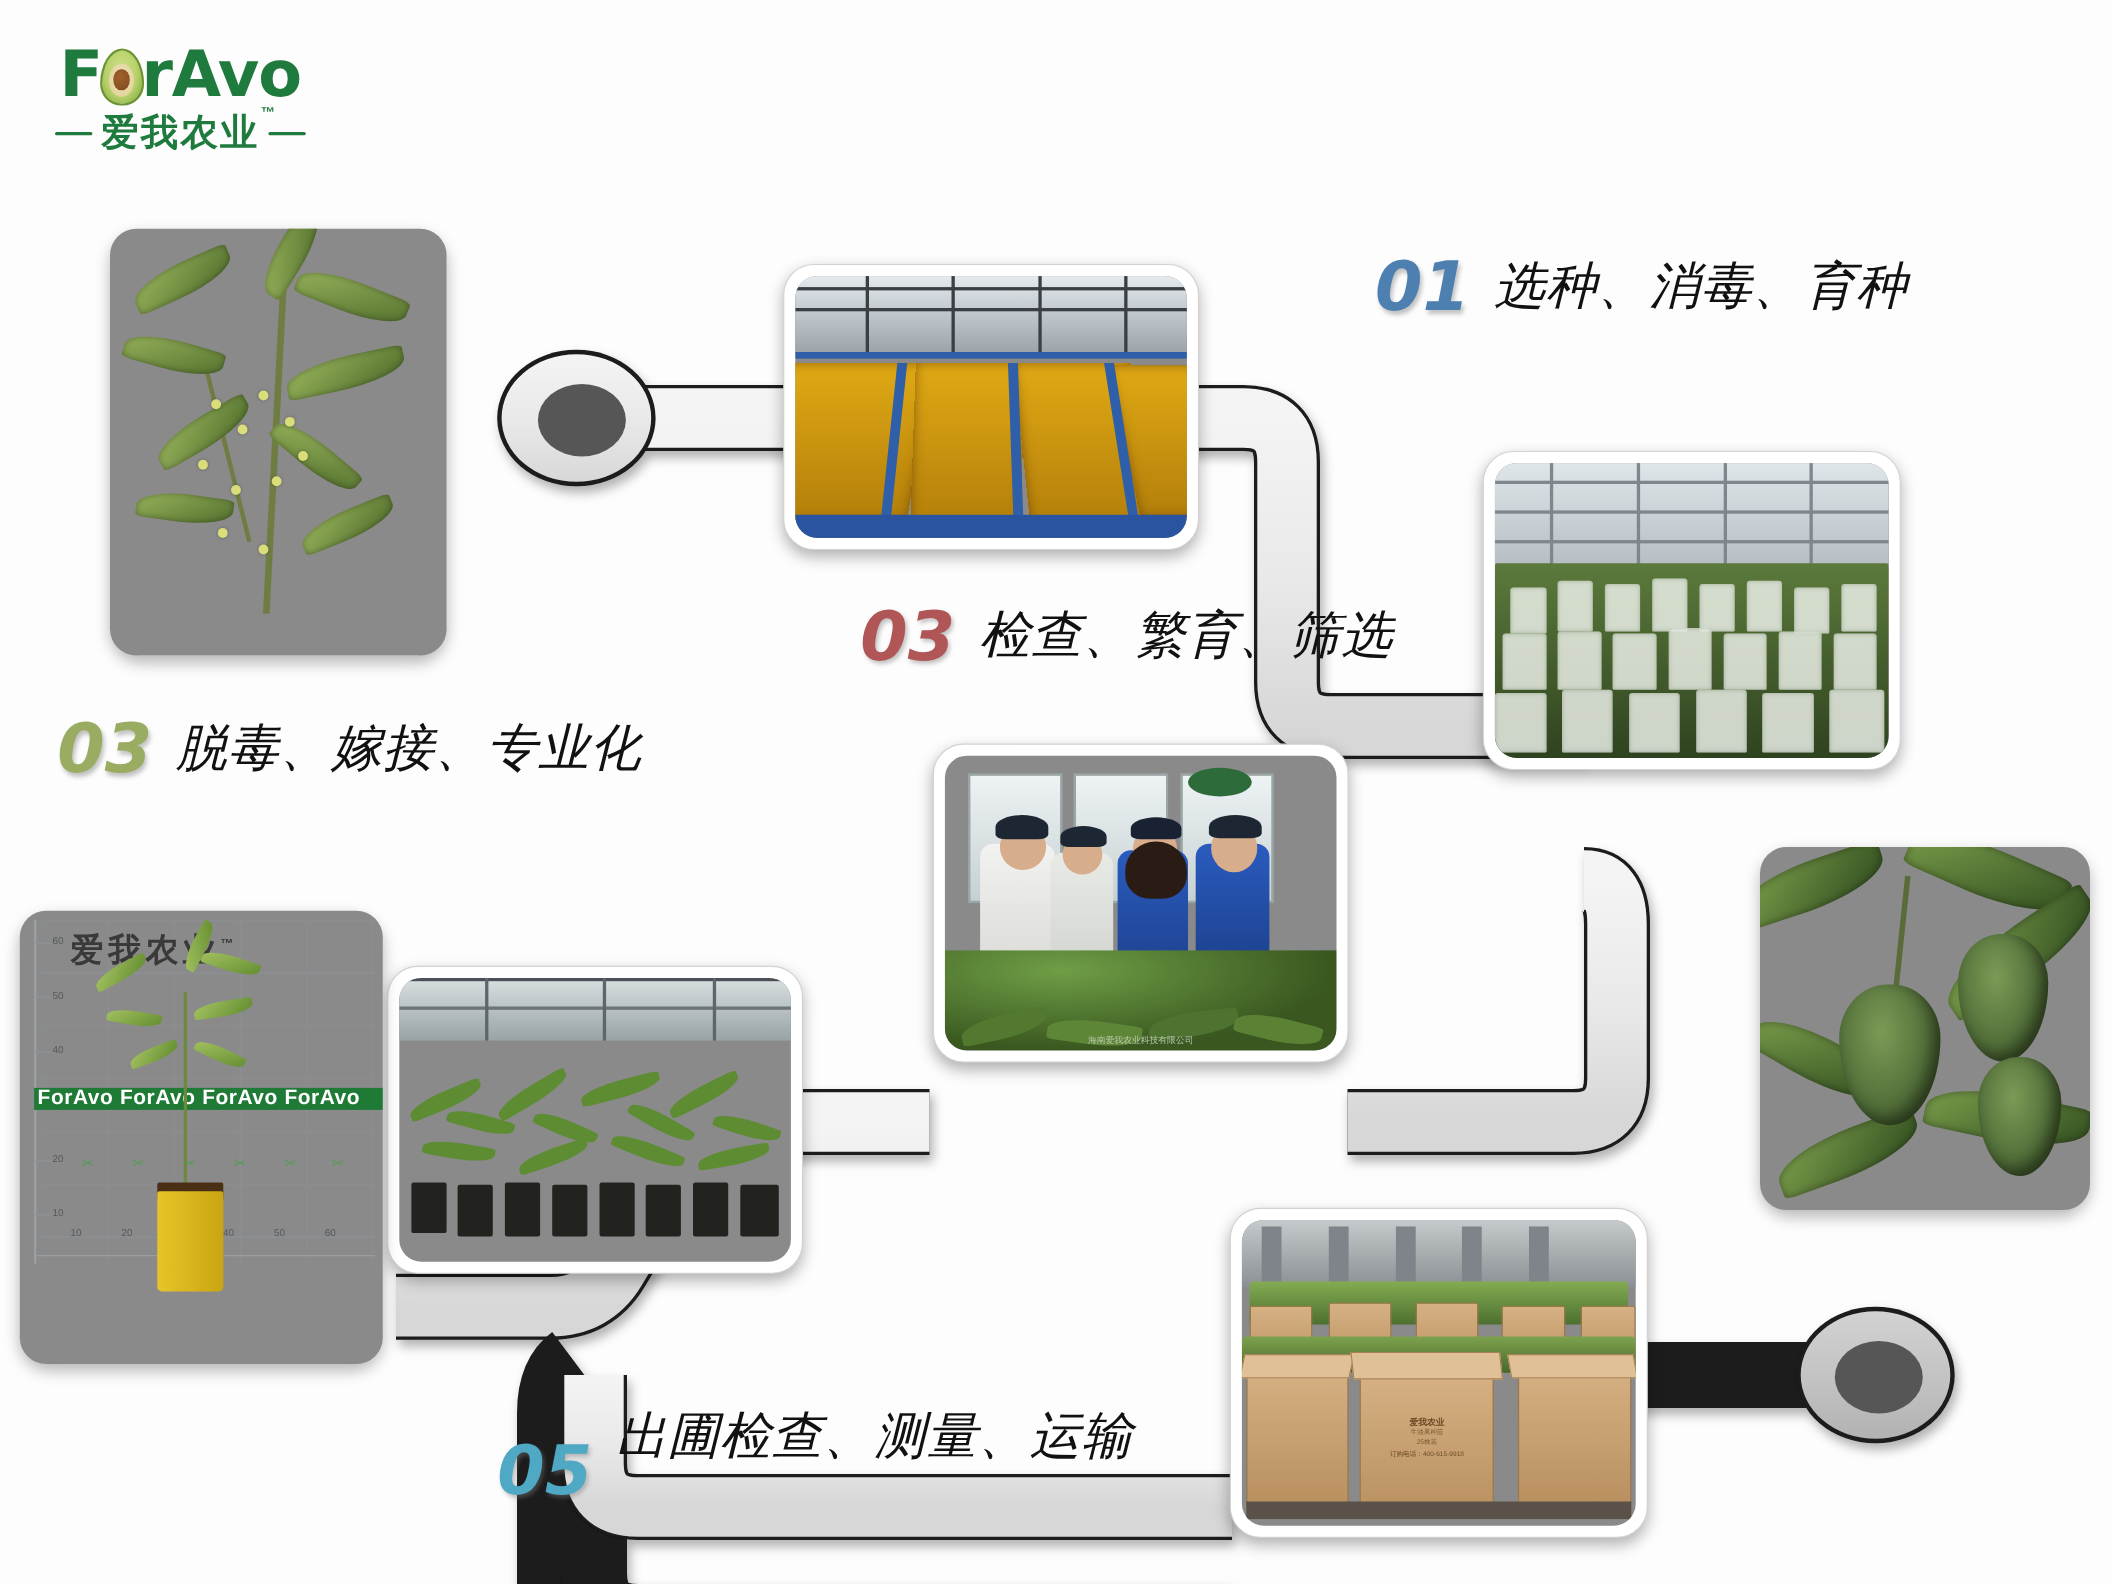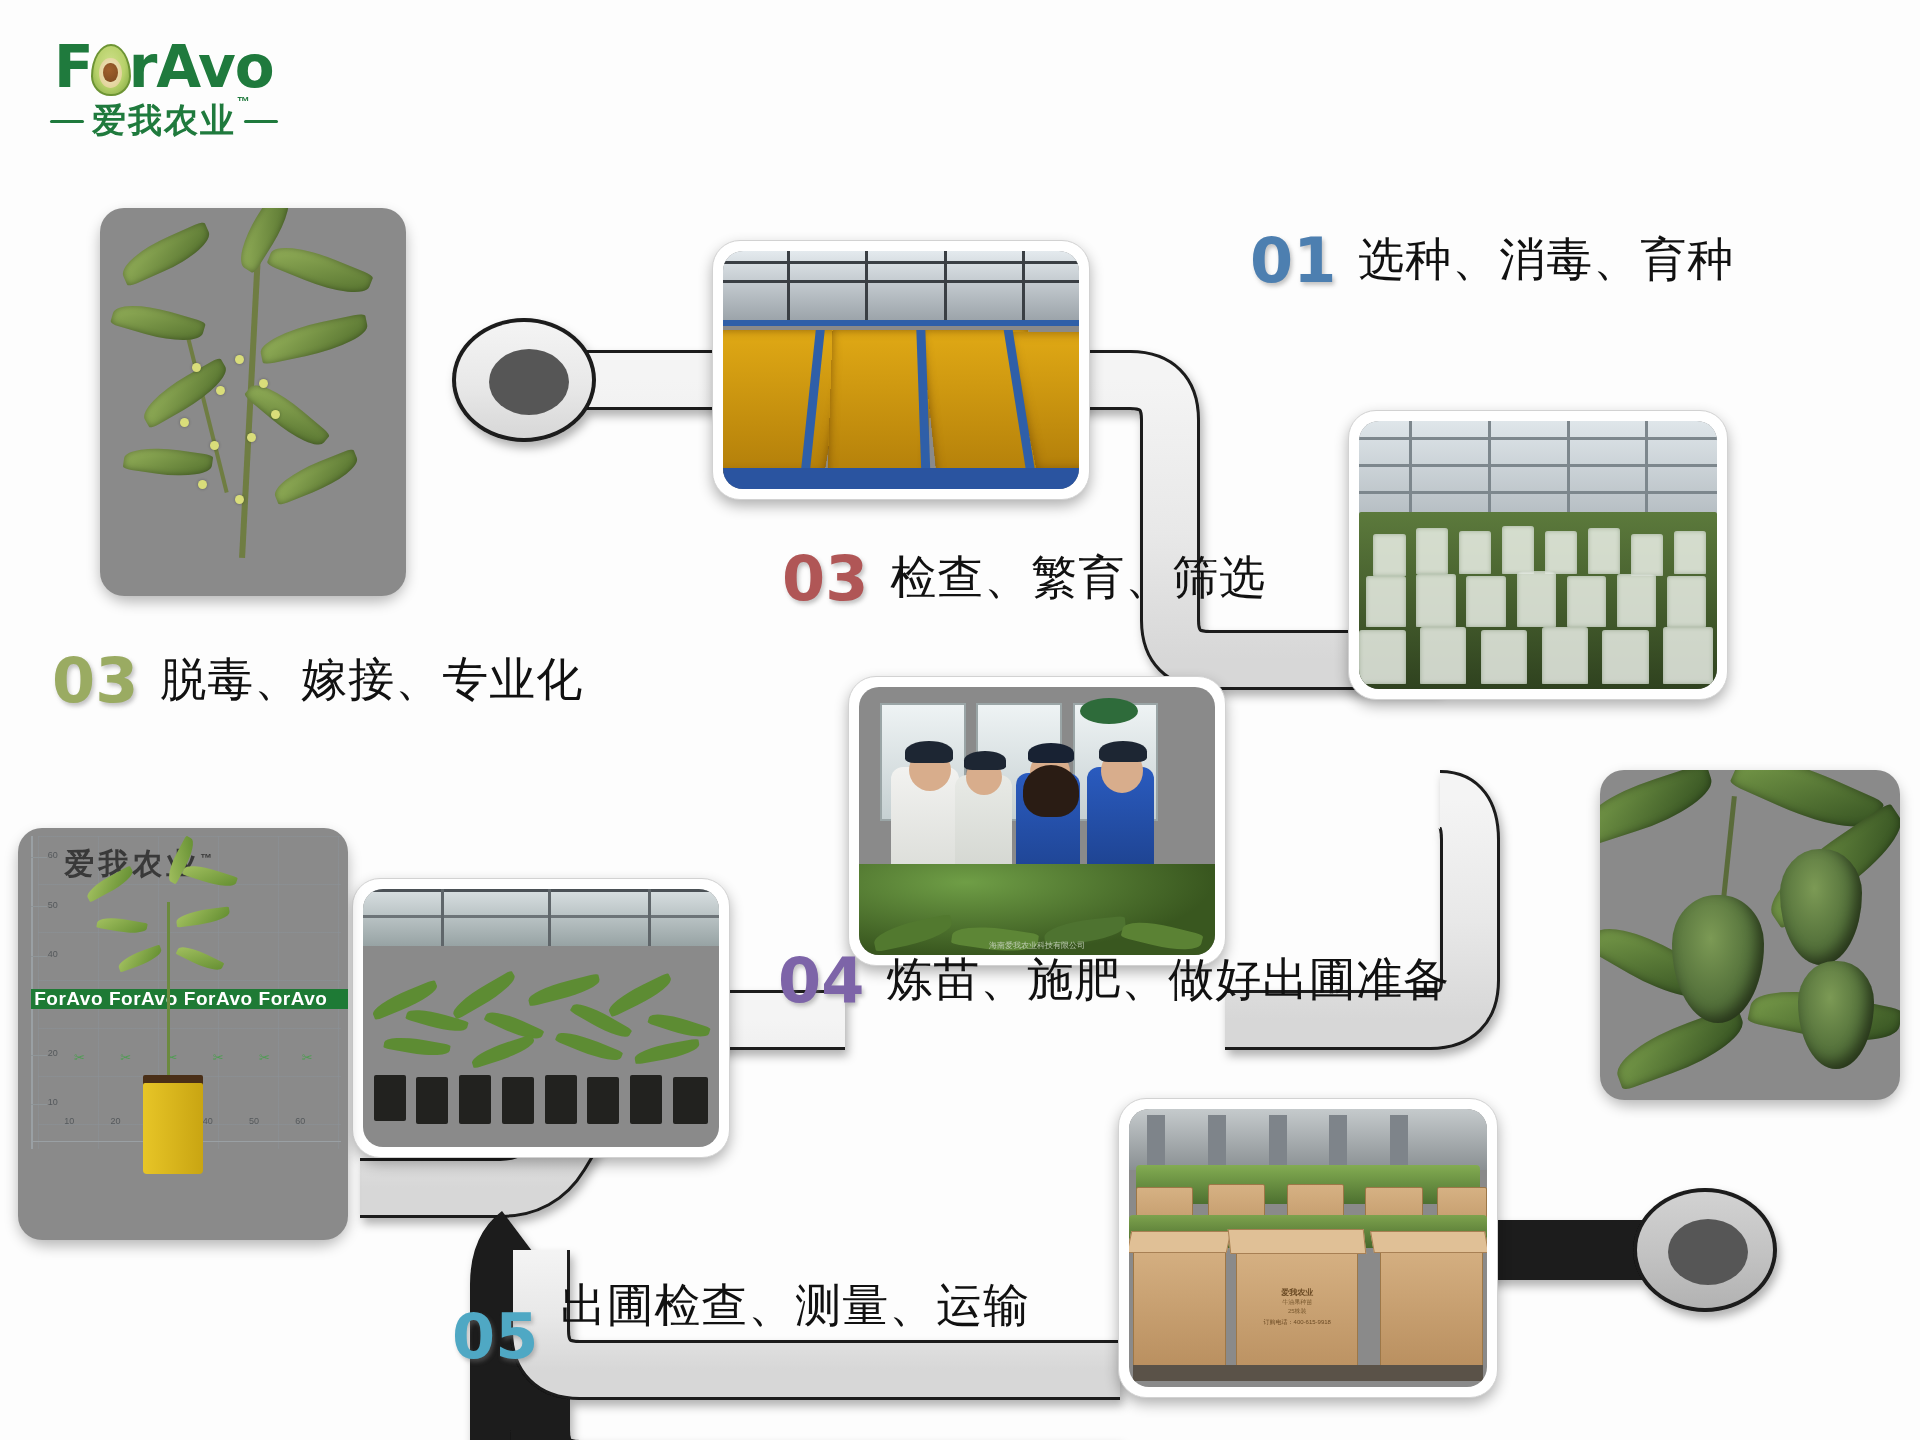--- a/index.html
+++ b/index.html
@@ -72,21 +72,21 @@
     border: 1px solid #d2d2d2;
   }
   .photo .inner {
     width: 100%; height: 100%; border-radius: 20px; overflow: hidden;
     position: relative; background: #8a8a8a;
   }
   .photo.plain { padding: 0; border: none; box-shadow: 0 6px 14px rgba(0,0,0,.28); }
   .photo.plain .inner { border-radius: 24px; }
 
   
-  .step { position: absolute; display: flex; align-items: flex-start; white-space: nowrap; }
+  .step { position: absolute; display: flex; align-items: flex-start; white-space: nowrap; font-style: italic; }
   .step .num {
     font-family: "DejaVu Sans", sans-serif;
     font-size: 62px; font-weight: 700; line-height: .95;
     text-shadow: 2px 3px 4px rgba(120,120,120,.45);
     margin-right: 22px;
   }
   .step .txt {
     font-size: 46px; color: #111111; line-height: 1.18; font-weight: 400;
     letter-spacing: 1px;
   }
@@ -550,24 +550,20 @@
   <div class="step" style="left:782px; top:550px;">
     <span class="num" style="color: rgb(176, 86, 86);">03</span>
     <span class="txt">检查、繁育、筛选</span>
   </div>
 
   <div class="step" style="left:52px; top:652px;">
     <span class="num" style="color: rgb(154, 171, 98);">03</span>
     <span class="txt">脱毒、嫁接、专业化</span>
   </div>
 
-  <div class="step" style="left:778px; top:952px;">
-    <span class="num" style="color: rgb(125, 100, 168);">04</span>
-    <span class="txt">炼苗、施肥、做好出圃准备</span>
-  </div>
 
   <div class="step" style="left:452px; top:1278px;">
     <span class="num" style="margin-top: 30px; color: rgb(79, 168, 196);">05</span>
     <span class="txt">
       <span class="l2">出圃检查、测量、运输</span>
     </span>
   </div>
 
 </div>
 

